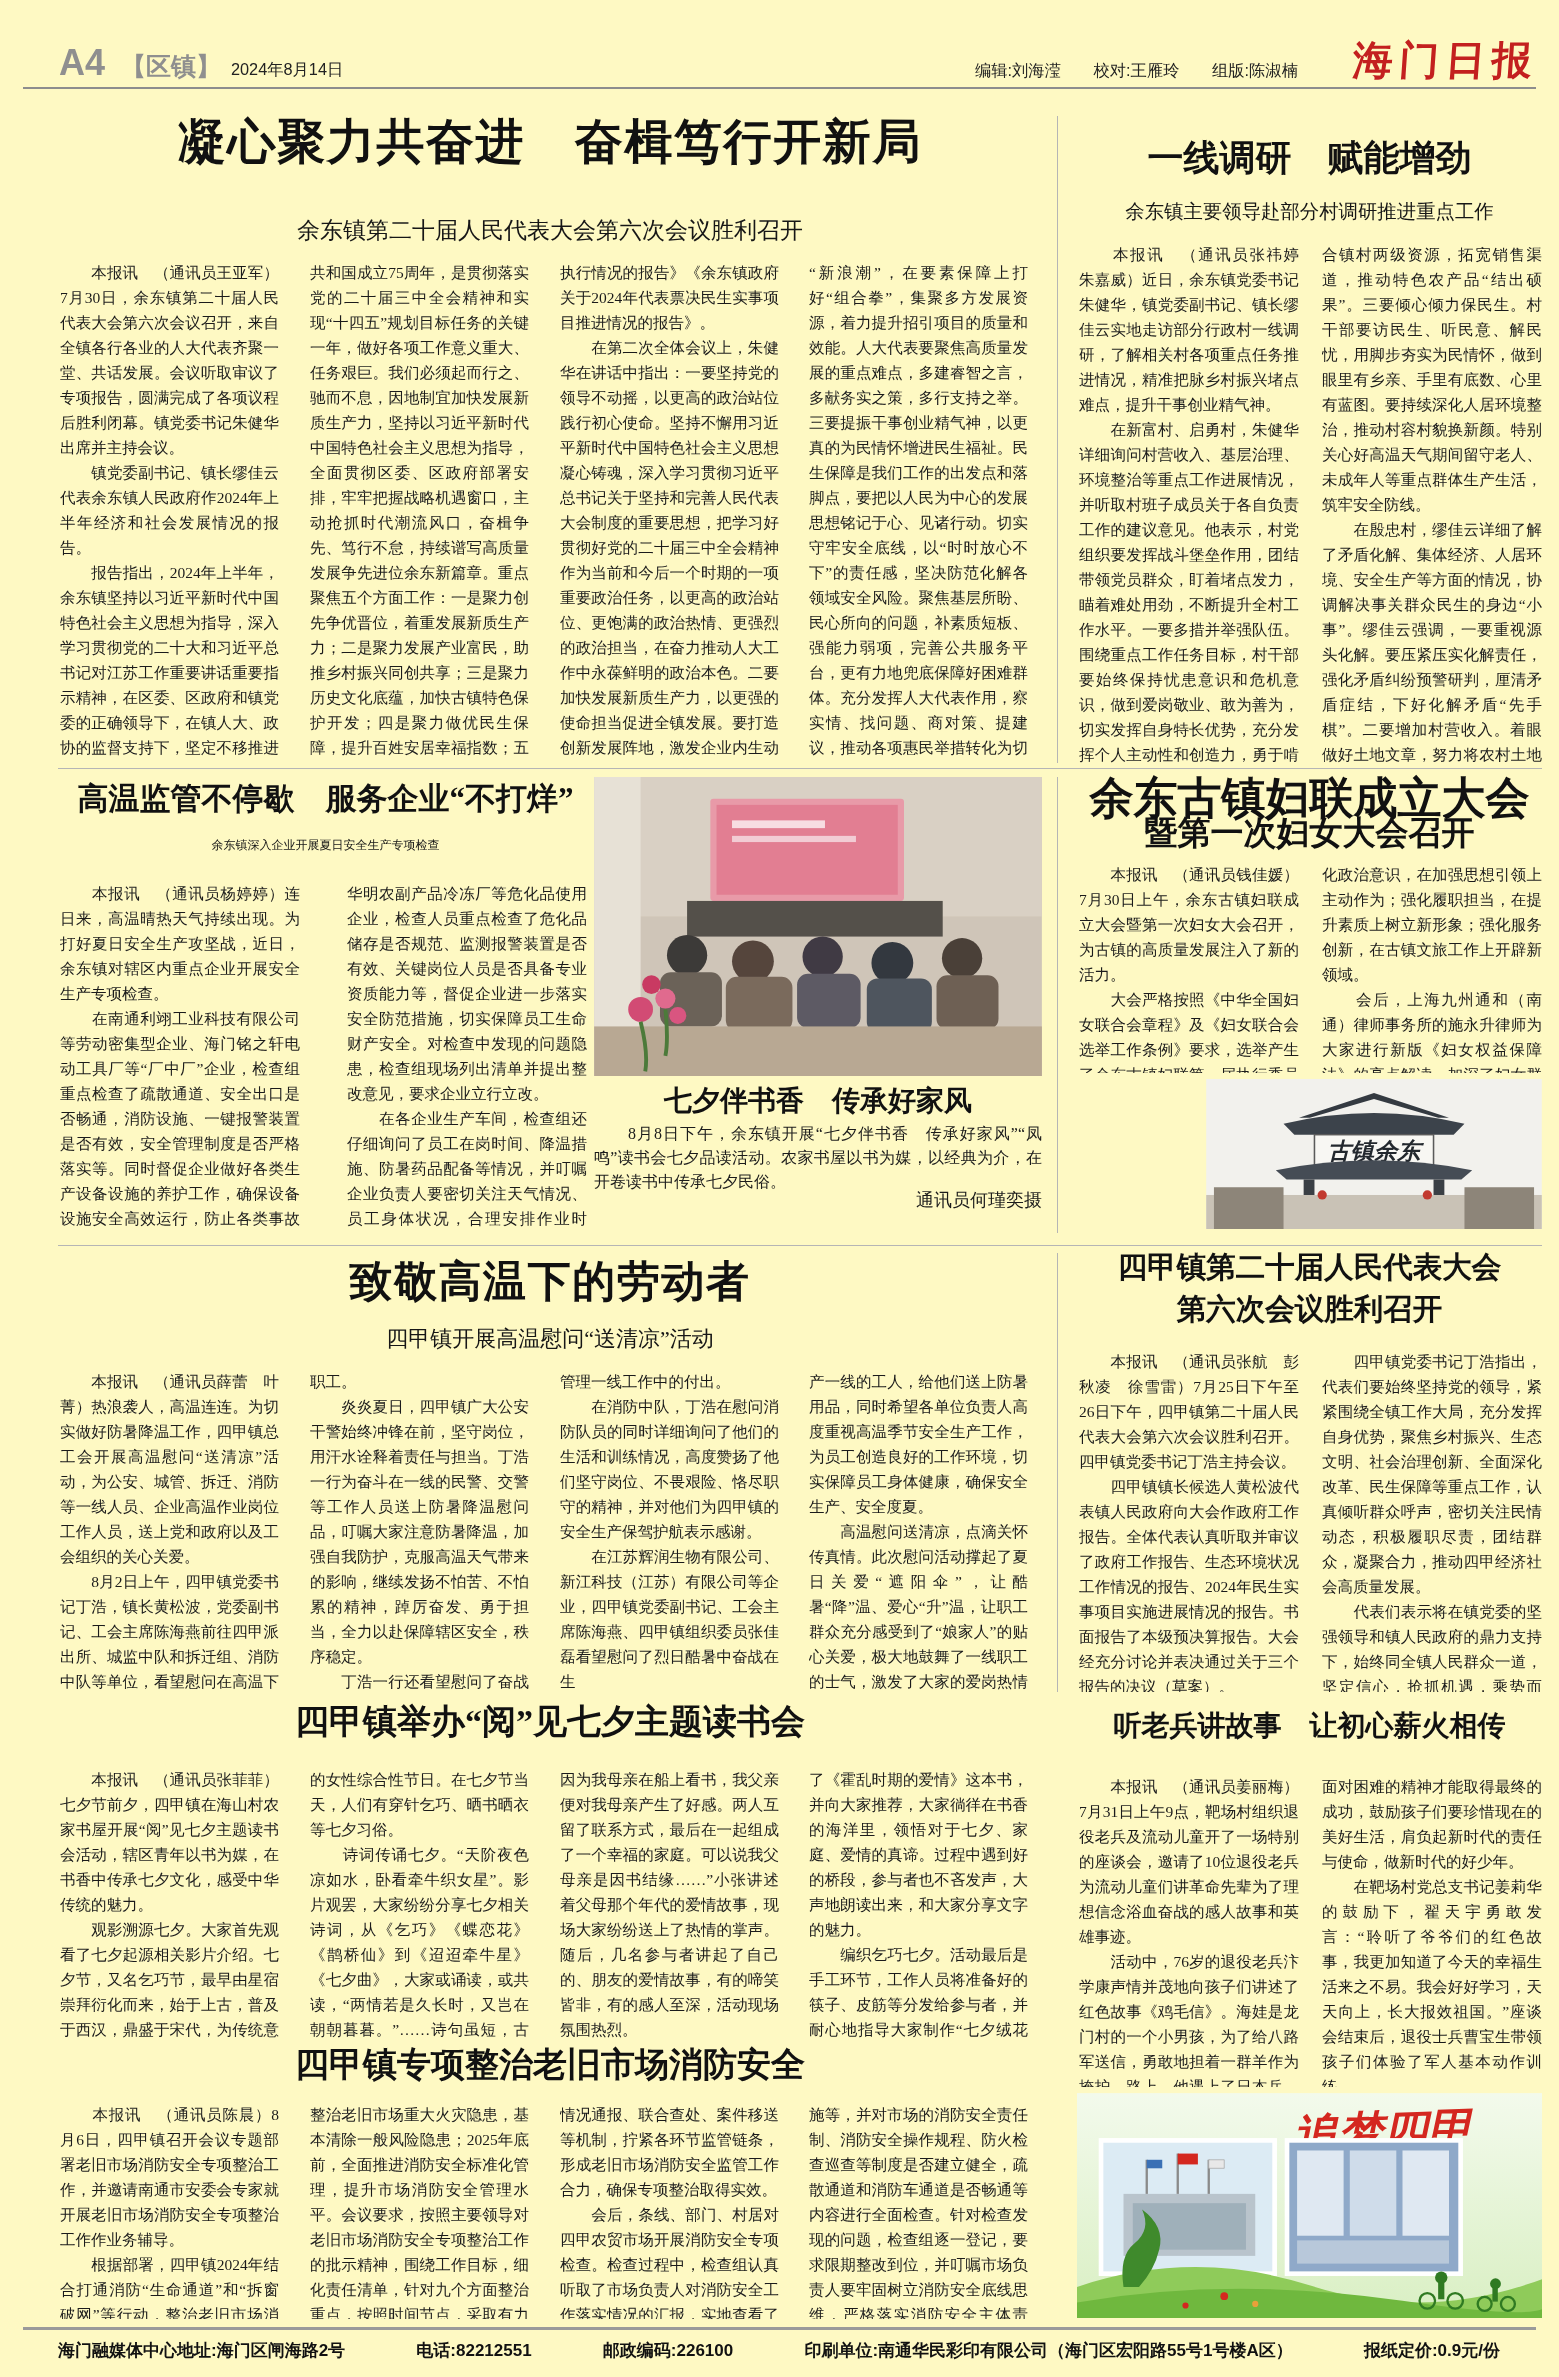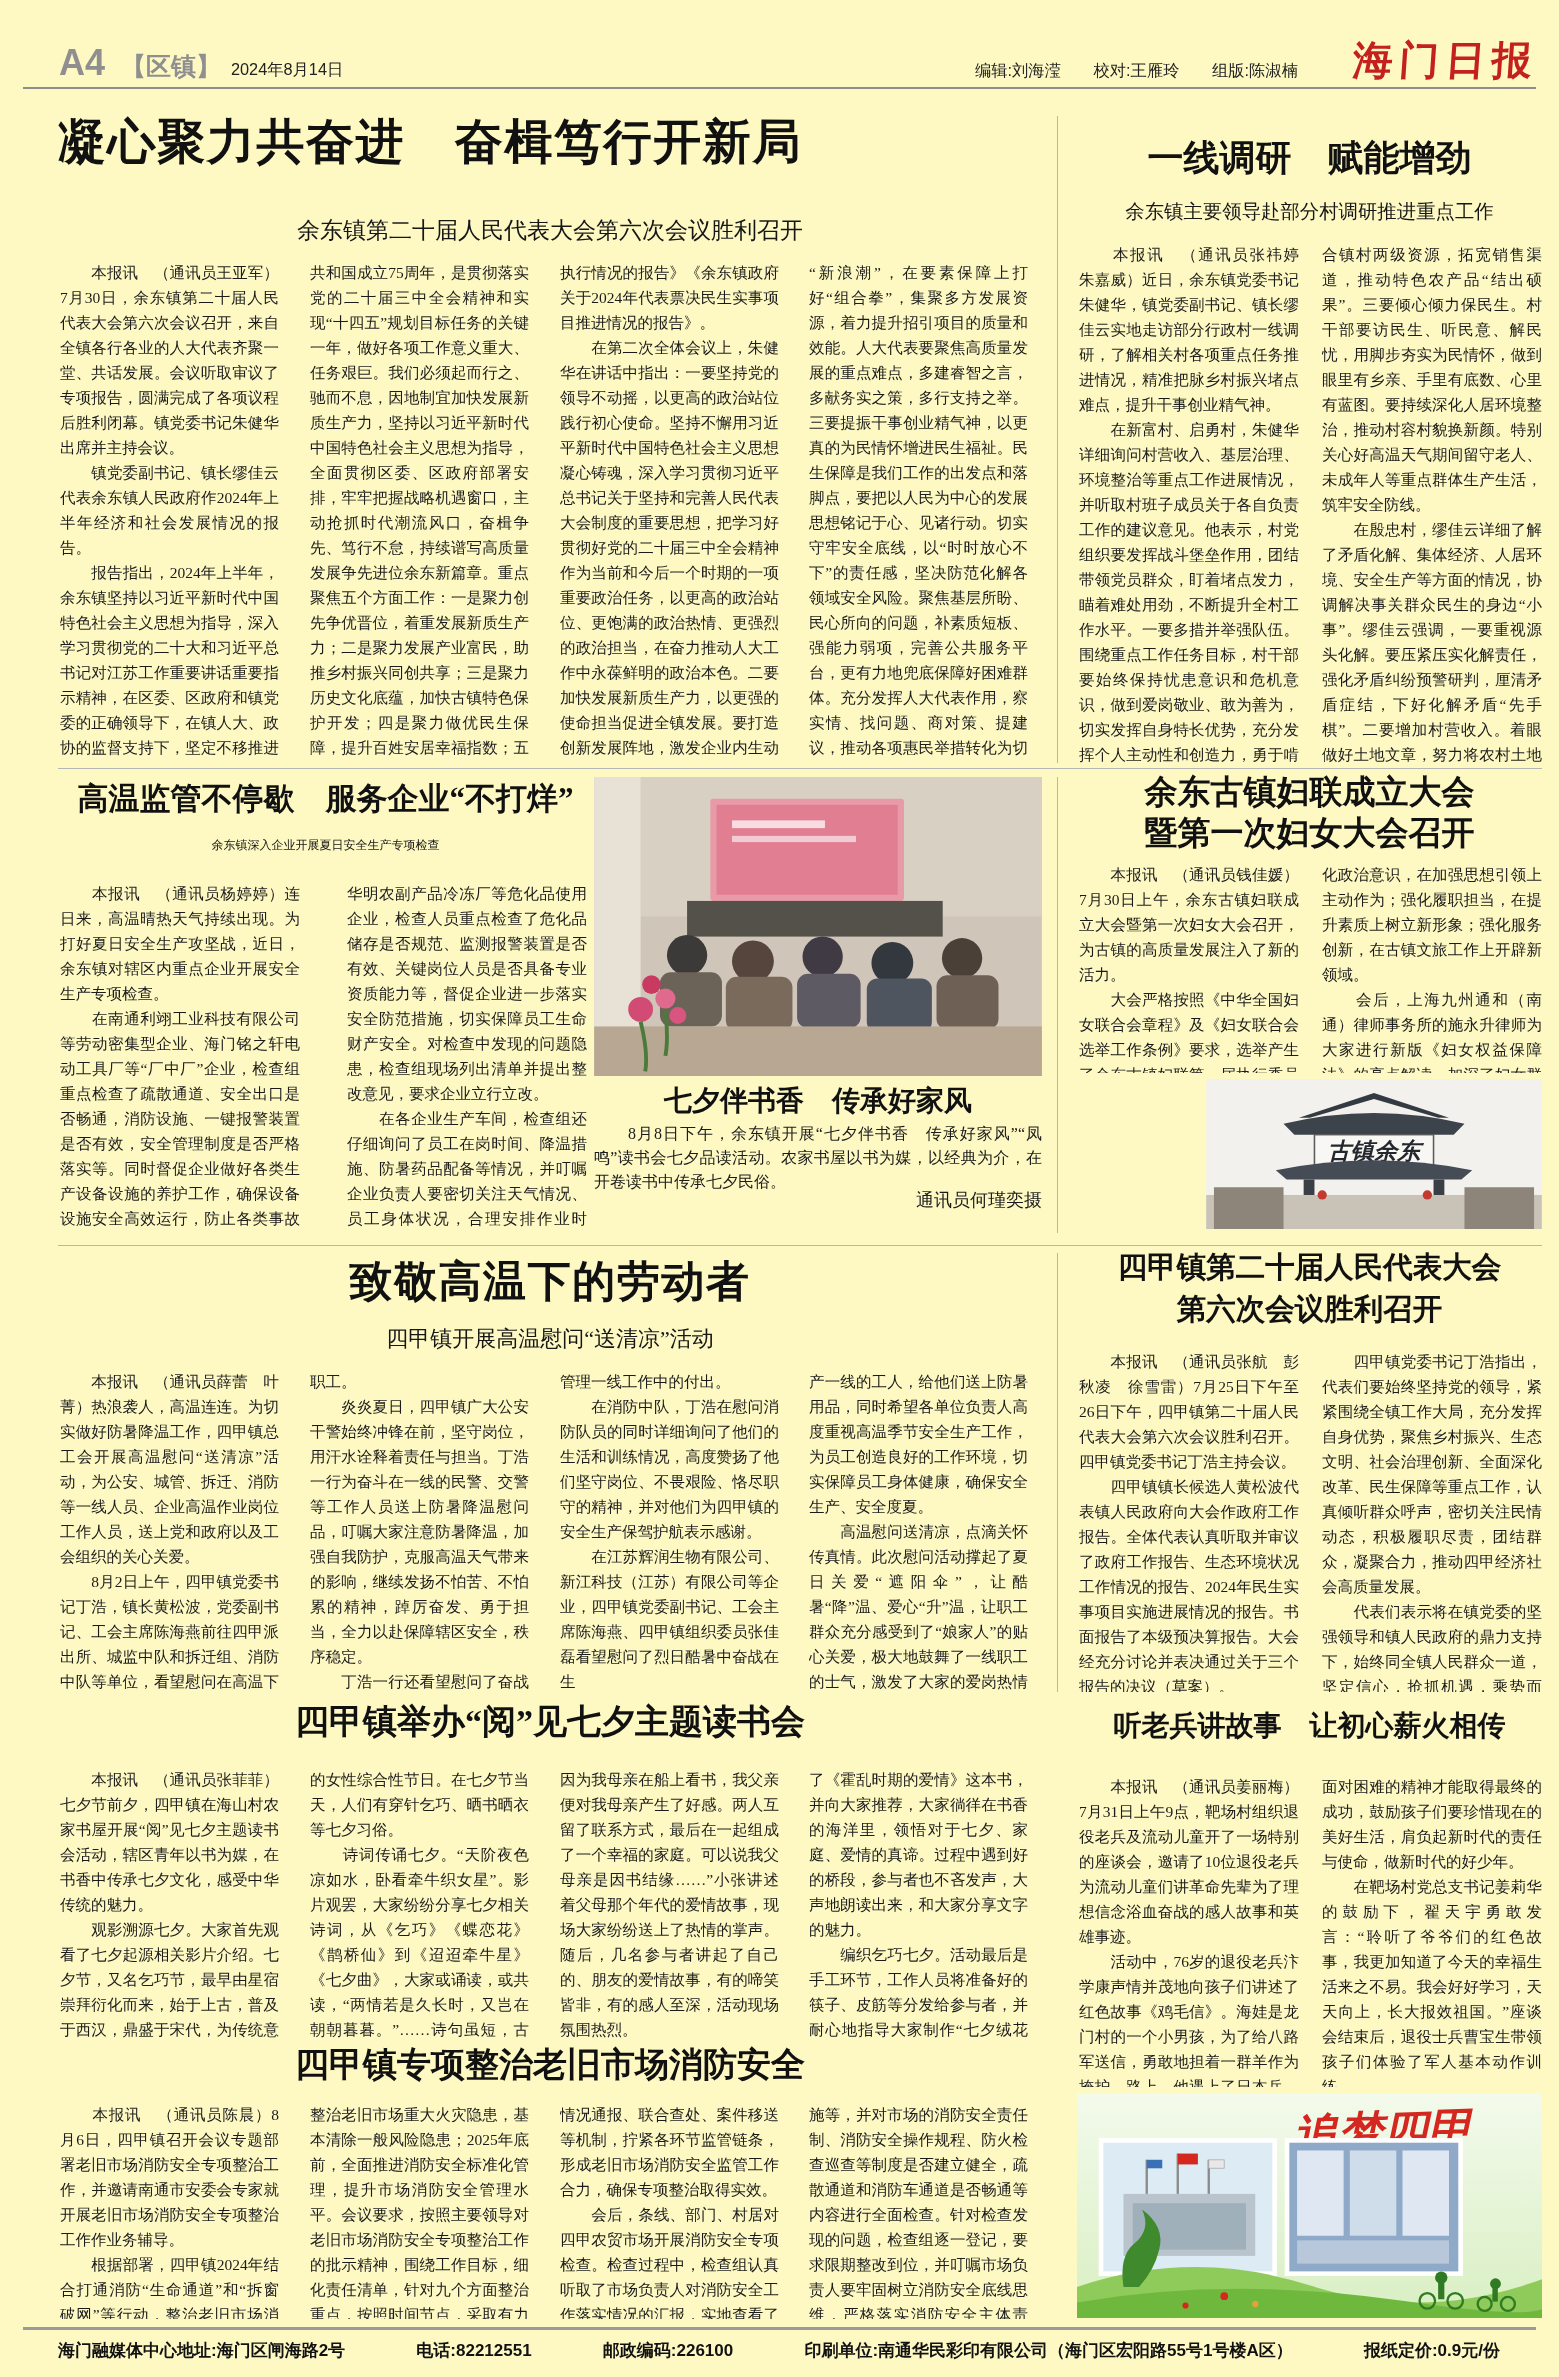--- a/index.html
+++ b/index.html
@@ -6,21 +6,21 @@
   .page{position:relative;width:1560px;height:2377px;background:#fef9c3;margin:0 auto;
         font-family:"Liberation Serif","DejaVu Serif",serif;color:#1b1b1b;overflow:hidden;}
   .abs{position:absolute;}
   .rule{position:absolute;background:#8d8d8d;}
   .thin{background:#b5b5b5;}
   .pagenum{font-family:"Liberation Sans","DejaVu Sans",sans-serif;font-weight:bold;color:#8f8f8f;font-size:36px;}
   .section{font-family:"Liberation Sans","DejaVu Sans",sans-serif;font-weight:bold;color:#8f8f8f;font-size:25px;}
   .date{font-size:16.3px;color:#222;font-family:"Liberation Sans","DejaVu Sans",sans-serif;}
   .editors{font-size:16.3px;color:#222;font-family:"Liberation Sans","DejaVu Sans",sans-serif;}
   .logo{font-size:40px;font-weight:bold;color:#c3201f;letter-spacing:6.2px;transform:skewX(-4deg);}
-  .h-main{font-size:48px;font-weight:bold;letter-spacing:1.6px;color:#111;}
+  .h-main{font-size:48px;font-weight:bold;letter-spacing:1.6px;text-align:center;color:#111;}
   .h-sub{font-weight:normal;text-align:center;color:#161616;}
   .headline{font-weight:bold;text-align:center;color:#111;line-height:1.15;}
   .col{position:absolute;font-size:15.5px;line-height:25px;text-align:justify;text-justify:inter-ideograph;
        white-space:pre-wrap;overflow:hidden;color:#1b1b1b;}
   .kaiti{font-style:normal;font-size:16px;line-height:24px;}
   .credit{font-size:18px;text-align:right;}
   .cap-title{font-size:28px;font-weight:bold;text-align:center;color:#111;}
   .footer-row{display:flex;justify-content:space-between;align-items:center;
               font-family:"Liberation Sans","DejaVu Sans",sans-serif;font-weight:bold;font-size:17px;color:#111;}
   figure{margin:0;padding:0;font-style:italic;}
@@ -103,21 +103,21 @@
       <circle cx="74" cy="268" r="12" fill="#c93a62"></circle>
       <circle cx="108" cy="308" r="11" fill="#d95580"></circle>
       <path d="M60 316 q10 40 6 64 M92 300 q4 40 0 60" stroke="#4c7a3a" stroke-width="5" fill="none"></path>
     </svg>
   </figure>
   <div class="abs cap-title" style="left:594px;top:1082px;width:448px;">七夕伴书香　传承好家风</div>
   <div class="col kaiti" style="left:594px;top:1122px;width:448px;height:74px;">　　8月8日下午，余东镇开展“七夕伴书香　传承好家风”“凤鸣”读书会七夕品读活动。农家书屋以书为媒，以经典为介，在开卷读书中传承七夕民俗。</div>
   <div class="abs credit" style="left:594px;top:1188px;width:448px;">通讯员何瑾奕摄</div>
 
   <article>
-    <div class="abs headline" style="left:1077px;top:774px;width:465px;font-size:33px;">余东古镇妇联成立大会</div>
+    <div class="abs headline" style="left:1077px;top:774px;width:465px;font-size:44px;">余东古镇妇联成立大会</div>
     <div class="abs headline" style="left:1077px;top:815px;width:465px;font-size:33px;">暨第一次妇女大会召开</div>
     <div class="col" style="left:1079px;top:862px;width:220px;height:211px;">　　本报讯　（通讯员钱佳媛）7月30日上午，余东古镇妇联成立大会暨第一次妇女大会召开，为古镇的高质量发展注入了新的活力。
 　　大会严格按照《中华全国妇女联合会章程》及《妇女联合会选举工作条例》要求，选举产生了余东古镇妇联第一届执行委员会委员5名，其中主席1名，副主席2名。
 　　新当选的妇联主席陆佳炜表示，既深感荣幸也更感肩负的责任重大，今后将不断学习与进步，强</div>
     <div class="col" style="left:1322px;top:862px;width:220px;height:211px;">化政治意识，在加强思想引领上主动作为；强化履职担当，在提升素质上树立新形象；强化服务创新，在古镇文旅工作上开辟新领域。
 　　会后，上海九州通和（南通）律师事务所的施永升律师为大家进行新版《妇女权益保障法》的亮点解读，加深了妇女群众的维权意识，引导她们学会保护自身权益，养成“遇事找法、学会用法”的良好习惯，有效营造了法治文化氛围，取得了良好的宣传学习效果。</div>
   </article>
 
   <figure class="abs" style="left:1206px;top:1079px;width:336px;height:150px;">
     <svg width="336" height="150" viewBox="0 0 434 194">

